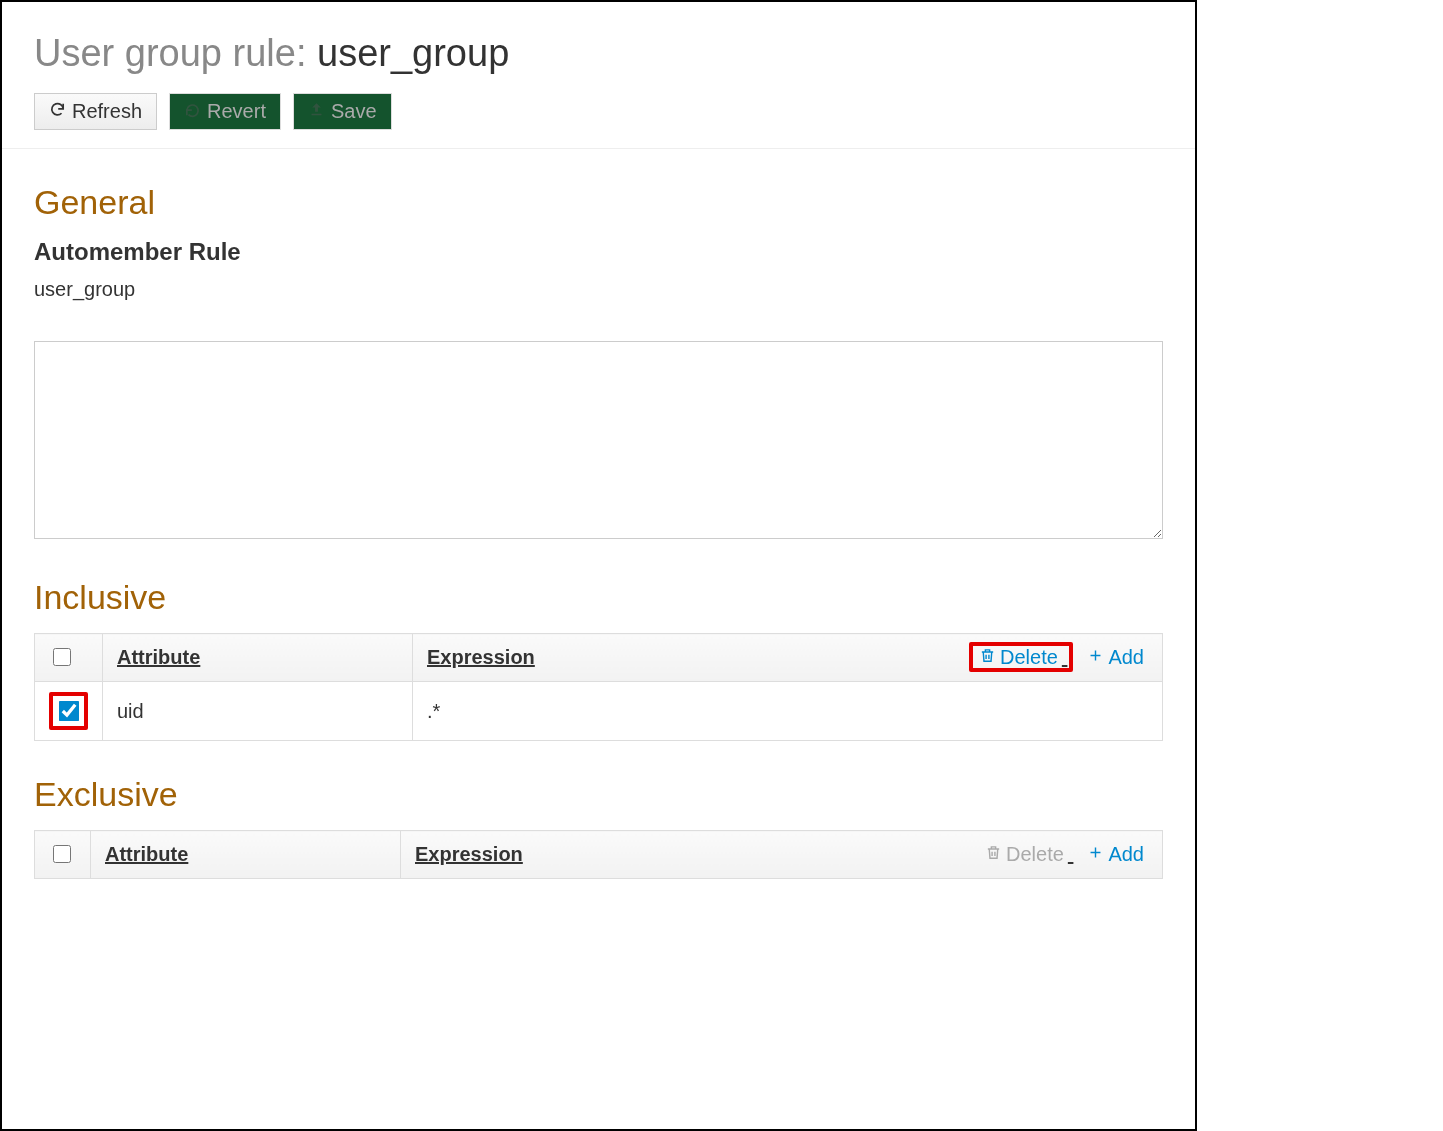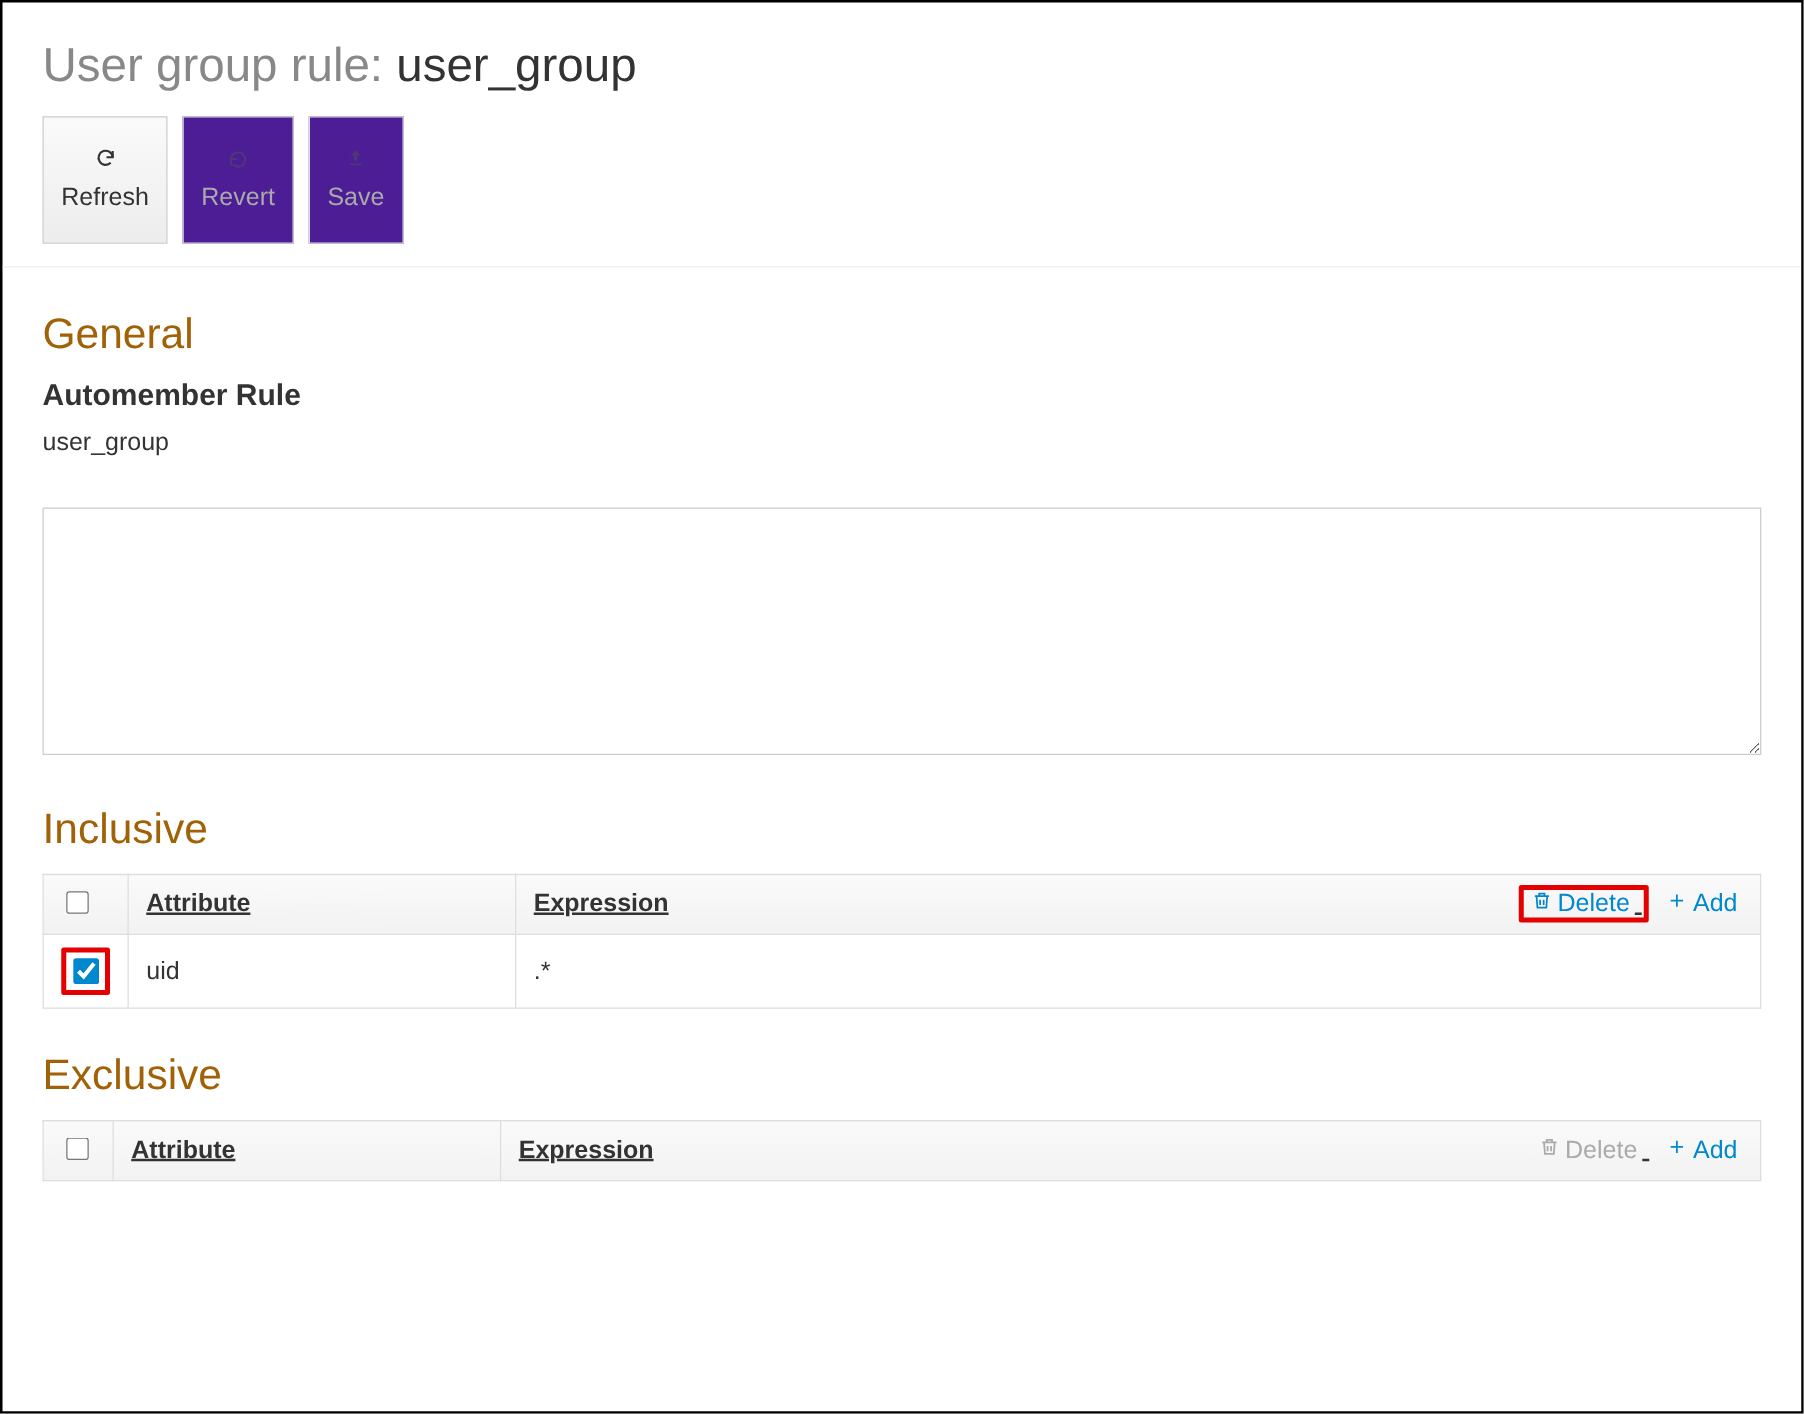--- a/index.html
+++ b/index.html
@@ -5,21 +5,21 @@
   * { box-sizing: border-box; }
   body {
     margin: 0;
     font-family: "Helvetica Neue", Helvetica, Arial, sans-serif;
     font-size: 19px;
     color: #333;
     background: #fff;
   }
   .frame {
     border: 2px solid #000;
-    width: 1443px;
+    width: 1197px;
     height: 1131px;
     overflow: hidden;
   }
   .page {
     padding: 20px 32px 0 32px;
   }
   .page-title {
     font-size: 38px;
     font-weight: 300;
     color: #888;
@@ -39,26 +39,25 @@
     padding-right: 32px;
   }
   .btn {
     display: inline-flex;
     align-items: center;
     gap: 6px;
     border: 1px solid #ccc;
     background: linear-gradient(#fafafa, #ededed);
     color: #333;
     font-size: 20px;
-    padding: 24px 14px;
+    padding: 6px 14px;
     cursor: pointer;
-    flex-direction: column;
   }
   .btn.disabled {
-    background: #4c1d95;
+    background: #14532d;
     color: #aaa;
     border-color: #ddd;
     cursor: default;
   }
   .btn svg { width: 17px; height: 17px; }
   .btn.disabled svg { opacity: 0.45; }
 
   .section-title {
     font-size: 34px;
     font-weight: 300;

